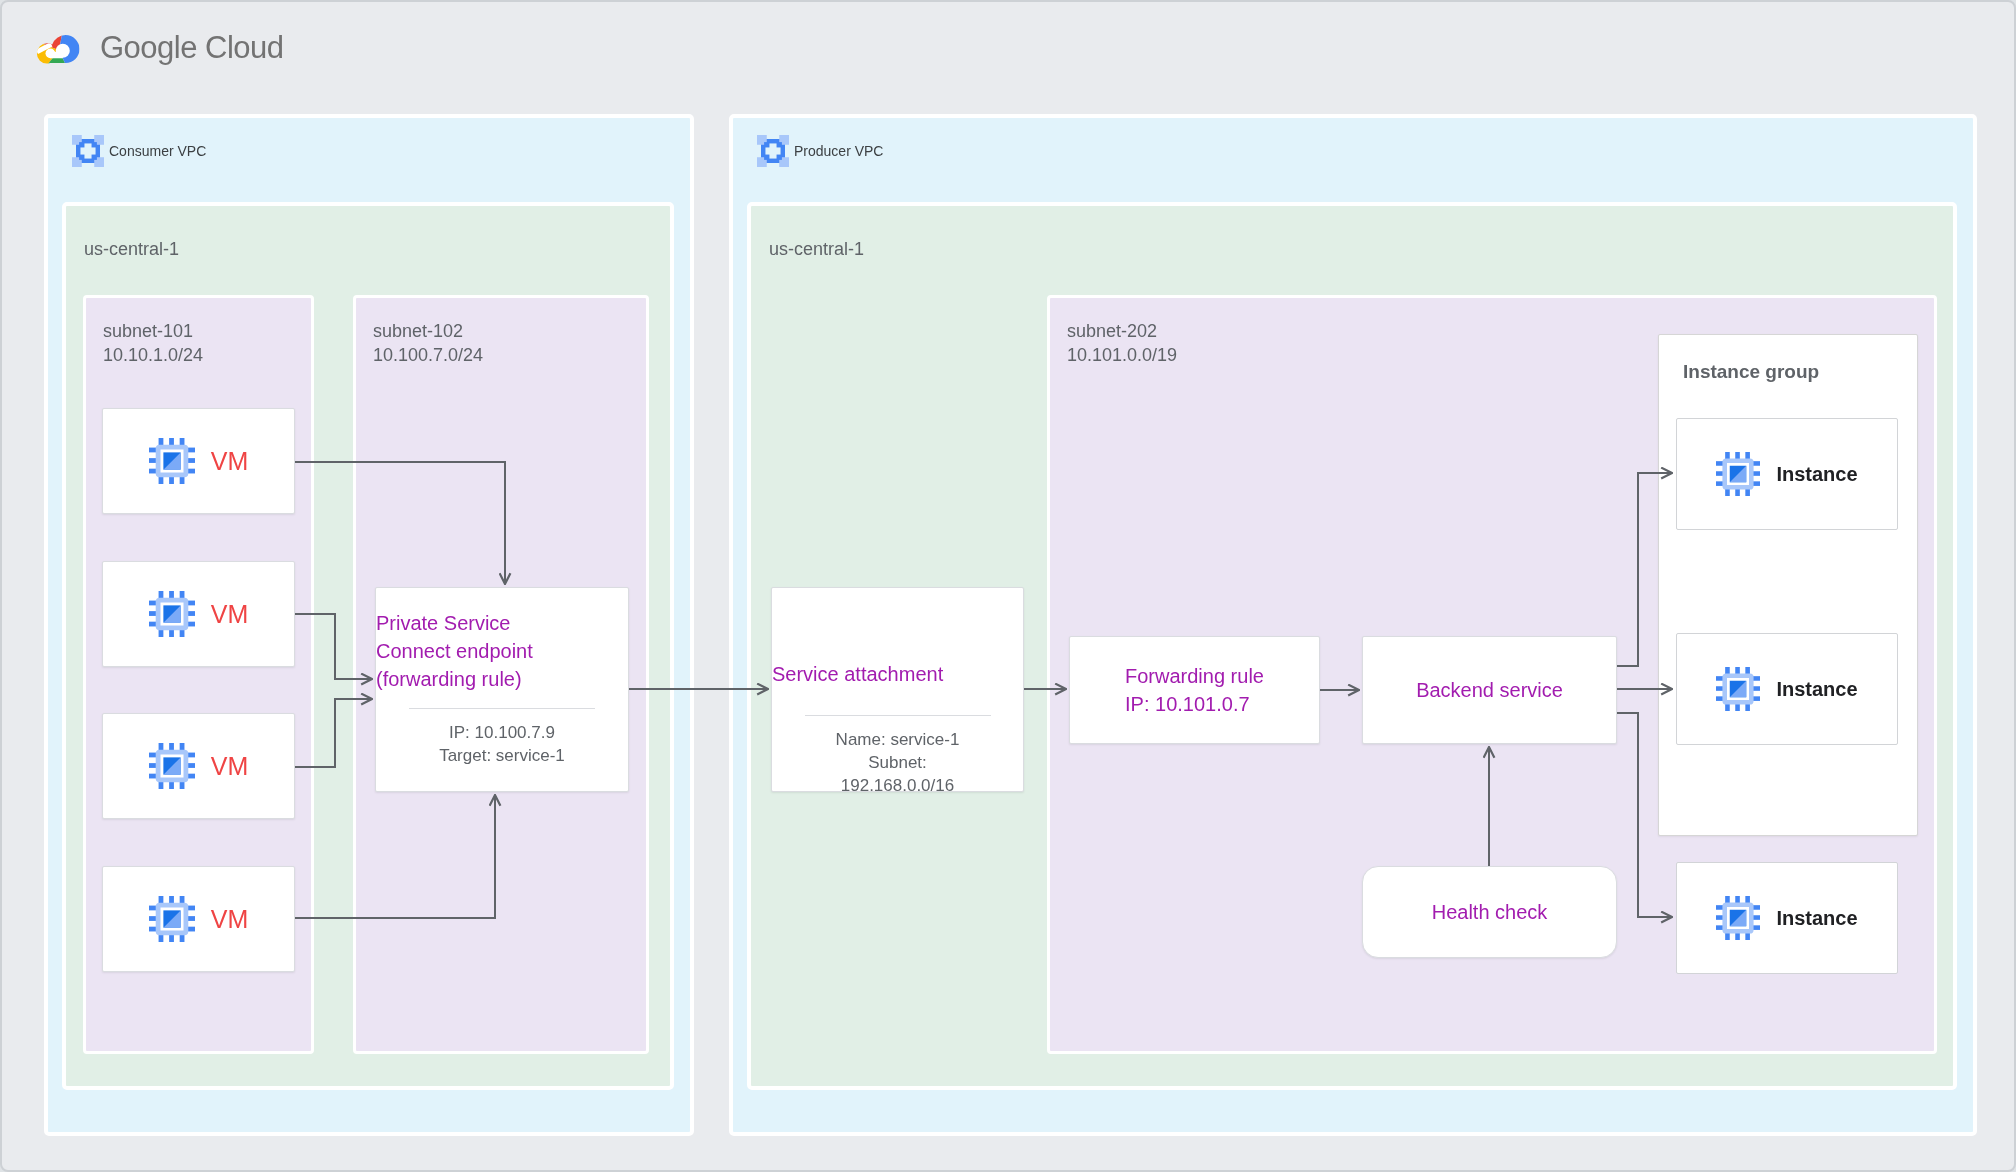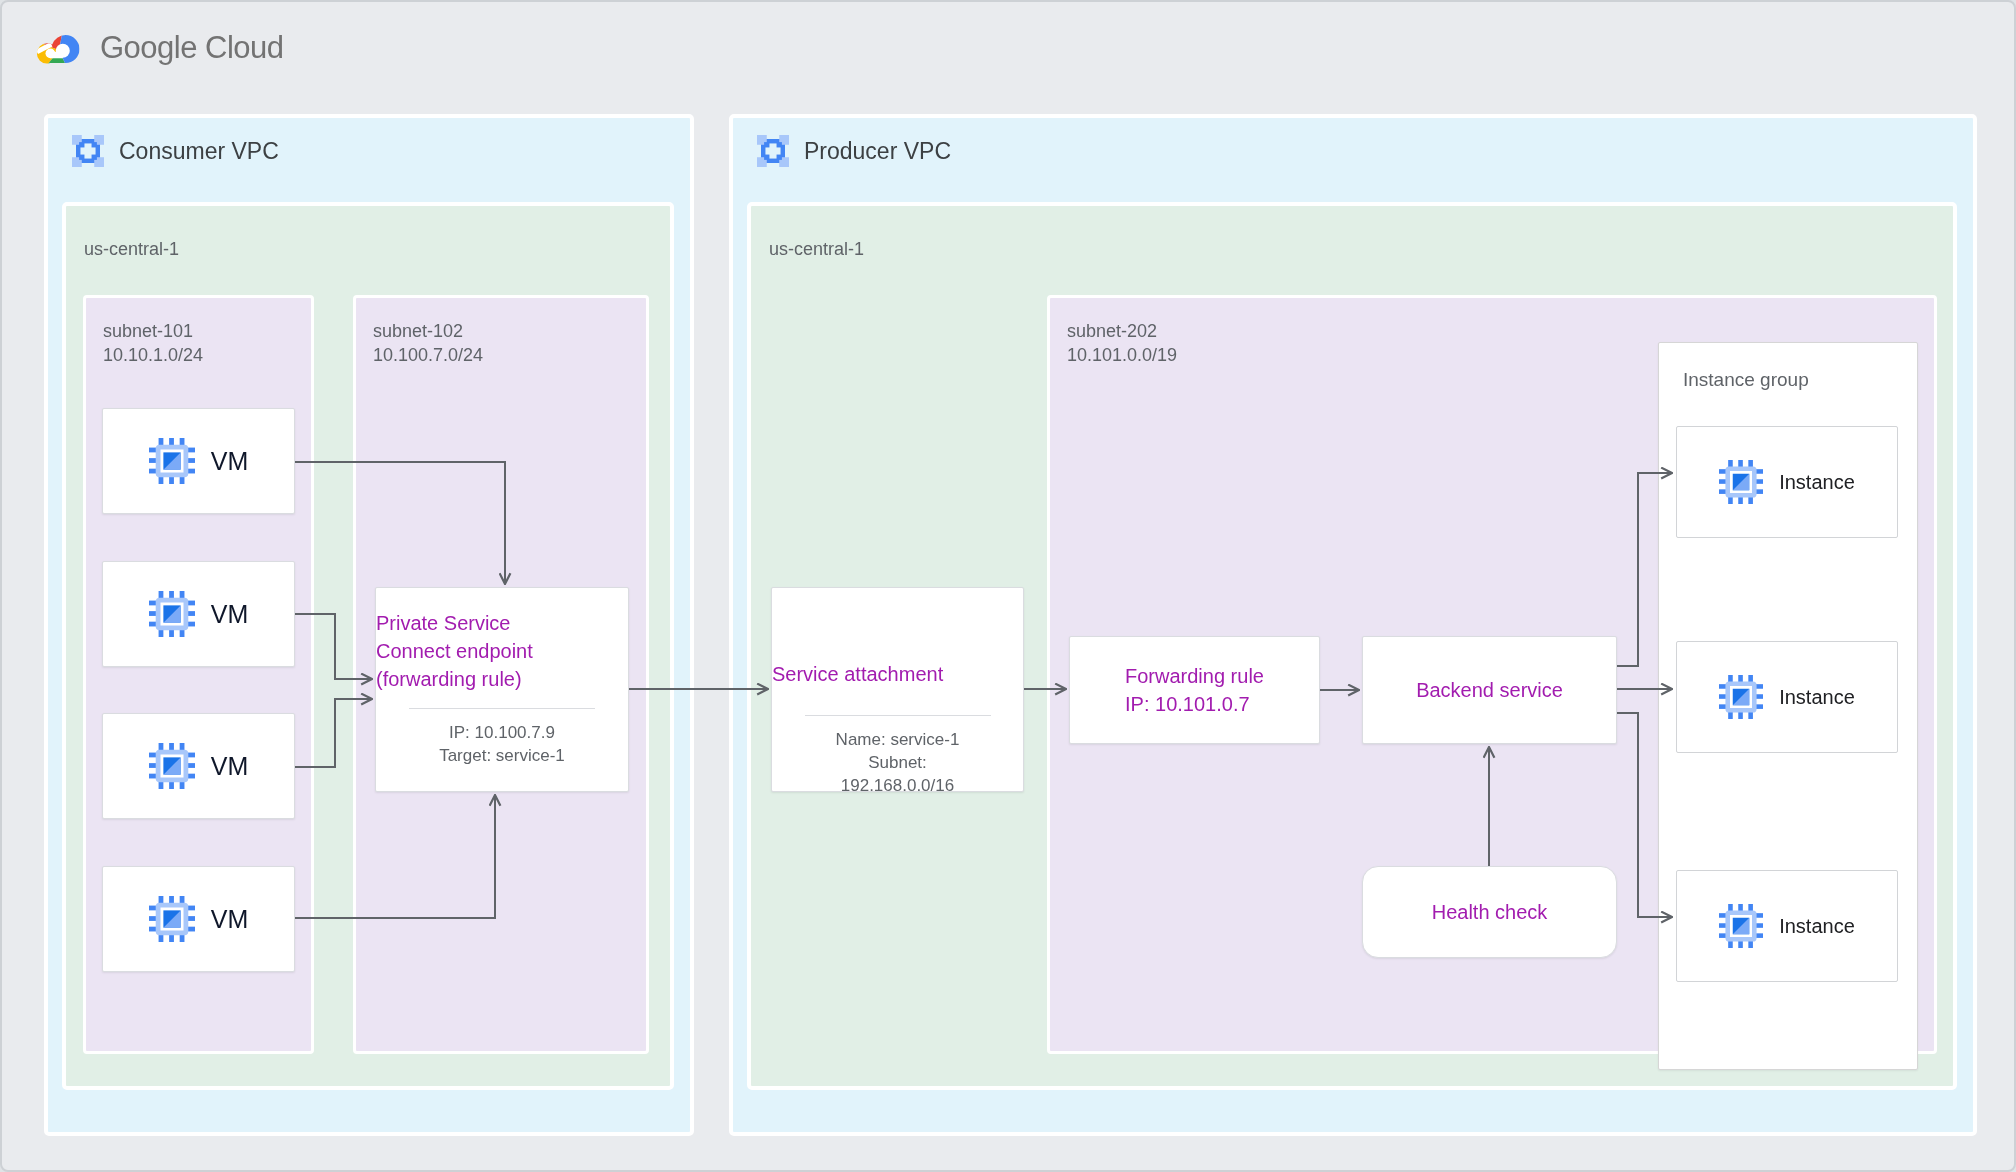--- a/index.html
+++ b/index.html
@@ -11,32 +11,32 @@
   }
   .abs{position:absolute;}
   
   #logo{left:30px;top:24px;display:flex;align-items:center;gap:14px;}
   #logo .logo-text{font-size:31px;color:#737373;letter-spacing:-0.5px;}
   
   .vpc{background:#E1F3FB;border:4px solid #FFFFFF;border-radius:5px;}
   .region{background:#E1EFE6;border:4px solid #FFFFFF;border-radius:5px;}
   .subnet{background:#EBE4F3;border:3px solid #FFFFFF;border-radius:4px;}
   .zone-label{font-size:18px;color:#5F6368;line-height:1.35;}
-  .vpc-label-row{display:flex;align-items:center;gap:15px;font-size:23px;color:#3C4043;}
+  .vpc-label-row{display:flex;align-items:center;gap:5px;font-size:14px;color:#3C4043;}
   
   .node{
     background:#FFFFFF;border:1px solid #DADCE0;border-radius:2px;
     box-shadow:0 1px 2px rgba(60,64,67,0.10);
   }
   .node-flex{display:flex;align-items:center;justify-content:center;gap:16px;}
   .node-title{font-size:20px;color:#a21caf;line-height:1.4;}
   .node-detail{font-size:17px;color:#5F6368;line-height:1.35;text-align:center;}
   .divider{height:1px;background:#DADCE0;margin:15px auto 13px auto;}
   .pre{white-space:pre-line;}
-  .vm-label{font-size:25px;color:#0f172a;}
+  .vm-label{font-size:25px;color:#ef4444;}
   .instance-label{font-size:20px;color:#202124;}
   .group-box{background:#FFFFFF;border:1px solid #D6D6D6;border-radius:2px;box-shadow:0 1px 2px rgba(60,64,67,0.08);}
   .group-label{font-size:19px;color:#5F6368;}
   .inner-node{background:#FFFFFF;border:1px solid #D2D4D7;border-radius:2px;}
   #wires{left:0;top:0;pointer-events:none;}
 </style>
 </head>
 <body>
 
 <svg width="0" height="0" style="position:absolute">
@@ -190,21 +190,21 @@
   </div>
 
   <div class="abs node node-flex" style="left:1360px;top:634px;width:255px;height:108px;">
     <div class="node-title">Backend service</div>
   </div>
 
   <div class="abs node node-flex" style="left:1360px;top:864px;width:255px;height:92px;border-radius:16px;">
     <div class="node-title">Health check</div>
   </div>
 
-  <div class="abs group-box" style="left:1656px;top:340px;width:260px;height:728px;">
+  <div class="abs group-box" style="left:1656px;top:332px;width:260px;height:502px;font-weight:bold;">
     <div class="abs group-label" style="left:24px;top:26px;">Instance group</div>
     <div class="abs inner-node node-flex" style="left:17px;top:83px;width:222px;height:112px;">
       <svg width="44" height="44" viewBox="0 0 48 48">
           <use href="#chip-icon-def"></use>
         </svg>
       <span class="instance-label">Instance</span>
     </div>
     <div class="abs inner-node node-flex" style="left:17px;top:298px;width:222px;height:112px;">
       <svg width="44" height="44" viewBox="0 0 48 48">
           <use href="#chip-icon-def"></use>

